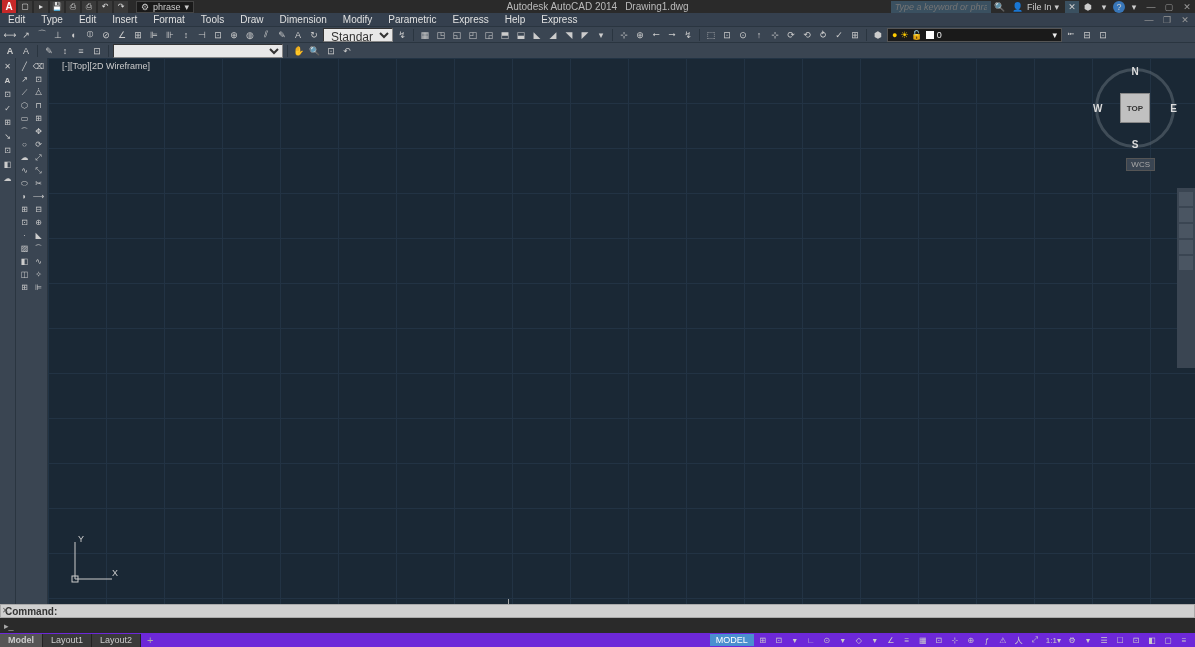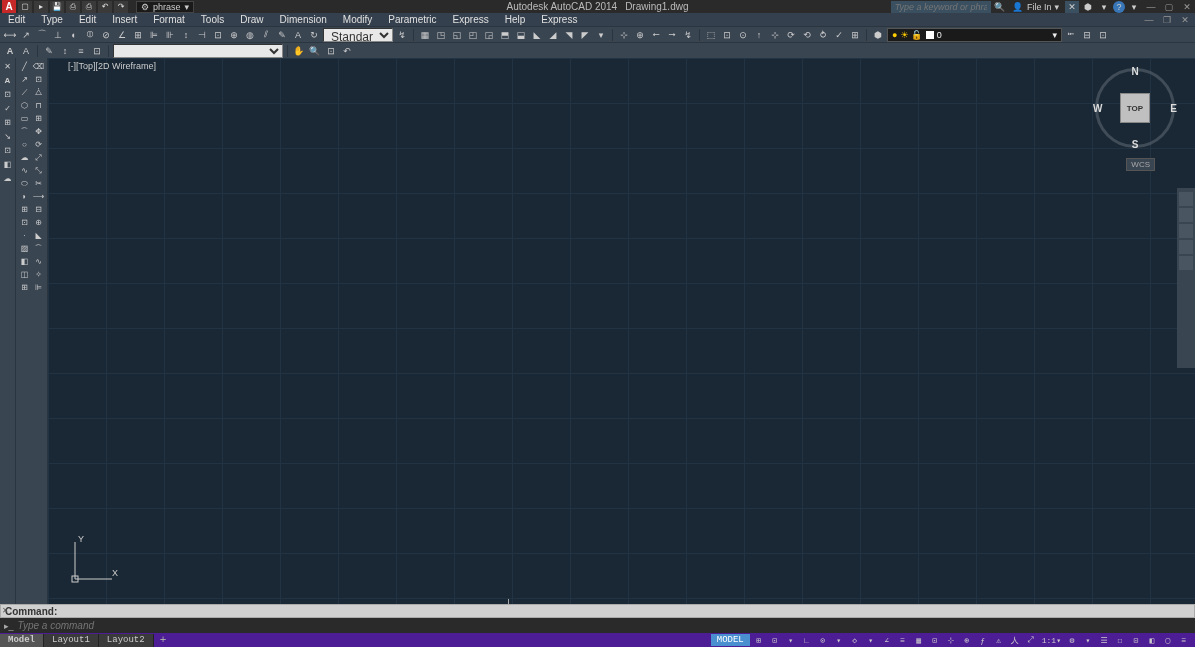--- a/index.html
+++ b/index.html
@@ -78,21 +78,21 @@
 
 
 .canvas-wrap { flex: 1; position: relative; background: #1a2835; }
 .canvas {
   position: absolute; inset: 0;
   background-image:
     linear-gradient(#223344 1px, transparent 1px),
     linear-gradient(90deg, #223344 1px, transparent 1px);
   background-size: 58px 45px;
 }
-.viewport-label { position: absolute; top: 3px; left: 20px; font-size: 9px; color: #ccc; }
+.viewport-label { position: absolute; top: 3px; left: 14px; font-size: 9px; color: #ccc; }
 .bracket { color: #ccc; }
 .ucs-icon { position: absolute; bottom: 20px; left: 22px; pointer-events: none; }
 .crosshair { position: absolute; left: 430px; bottom: 5px; pointer-events: none;}
 .crosshair::before { content:""; position:absolute; left:0; top:15px; width:60px; height:1px; background:#aaa;}
 .crosshair::after { content:""; position:absolute; left:30px; top:0; width:1px; height:30px; background:#aaa;}
 .crosshair .pick { position:absolute; left:27px; top:12px; width:6px; height:6px; border:1px solid #aaa;}
 
 
 .right-nav { width: 18px; background: #3a4552; position: absolute; right: 0; top: 130px; height: 180px; display: flex; flex-direction: column; gap: 2px; align-items: center; padding-top: 4px;}
 .nav-btn { width: 14px; height: 14px; background: #4a5562; cursor: pointer; }
@@ -110,21 +110,21 @@
 
 
 .command-area { position: absolute; bottom: 14px; left: 0; right: 0; height: 29px; background: #c8c8c8; }
 .command-history { height: 14px; background: #d0d0d0; border: 1px solid #aaa; display: flex; align-items: center; padding: 0 4px; font-size: 10px; color: #333; font-weight: bold; }
 .cmd-close { position: absolute; left: 2px; top: 2px; font-size: 8px; color: #555; cursor: pointer;}
 .command-input-row { height: 15px; background: #2a2a2a; display: flex; align-items: center; padding: 0 4px; gap: 4px; }
 .command-prompt-icon { font-size: 9px; color: #aaa; }
 .command-input { flex: 1; background: transparent; border: none; color: #999; font-size: 10px; font-style: italic; }
 
 
-.layout-tabs { position: absolute; bottom: 0; left: 0; right: 0; height: 14px; background: #4c1d95; display: flex; align-items: center; font-family: Liberation Mono, monospace; }
+.layout-tabs { position: absolute; bottom: 0; left: 0; right: 0; height: 14px; background: #6d28d9; display: flex; align-items: center; }
 .layout-tab { padding: 0 8px; font-size: 9px; color: #ccc; height: 13px; line-height: 13px; background: #3a3a3a; cursor: pointer; border-right: 1px solid #222;}
 .layout-tab.active { background: #555; font-weight: bold; }
 .layout-add { padding: 0 6px; font-size: 11px; color: #aaa; cursor: pointer;}
 
 
 .statusbar { position: absolute; bottom: 0; right: 0; height: 14px; display: flex; align-items: center; gap: 2px; padding: 0 4px;}
 .status-item { height: 12px; min-width: 14px; display: flex; align-items: center; justify-content: center; font-size: 8px; color: #ccc; cursor: pointer; padding: 0 2px;}
 .status-item.model { background: #4a90d0; color: #fff; font-size: 9px; padding: 0 6px; }
 </style>
 </head>
@@ -404,21 +404,20 @@
   </div>
 </div>
 
 <div class="command-area">
   <div class="cmd-close">✕</div>
   <div class="command-history">
     <span>Command:</span>
   </div>
   <div class="command-input-row">
     <span class="command-prompt-icon">▸_</span>
-    <input class="command-input" placeholder="Type a command" style="">
   </div>
 </div>
 
 <div class="layout-tabs">
   <div class="layout-tab active">Model</div>
   <div class="layout-tab">Layout1</div>
   <div class="layout-tab">Layout2</div>
   <div class="layout-add">+</div>
 
   <div class="statusbar">

